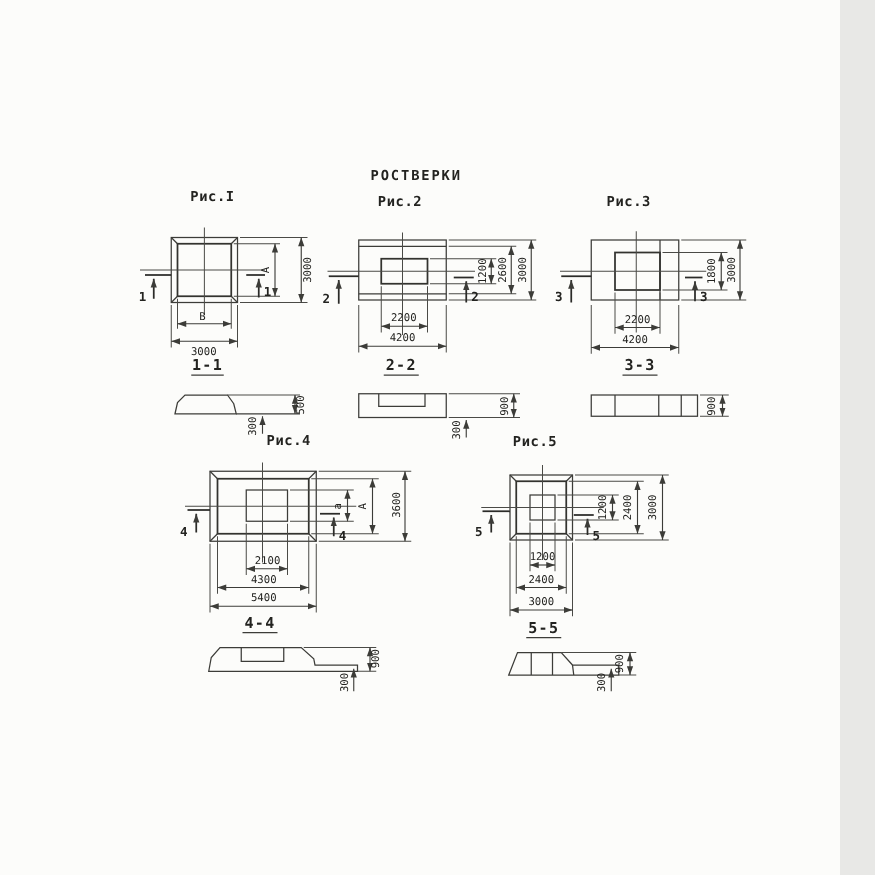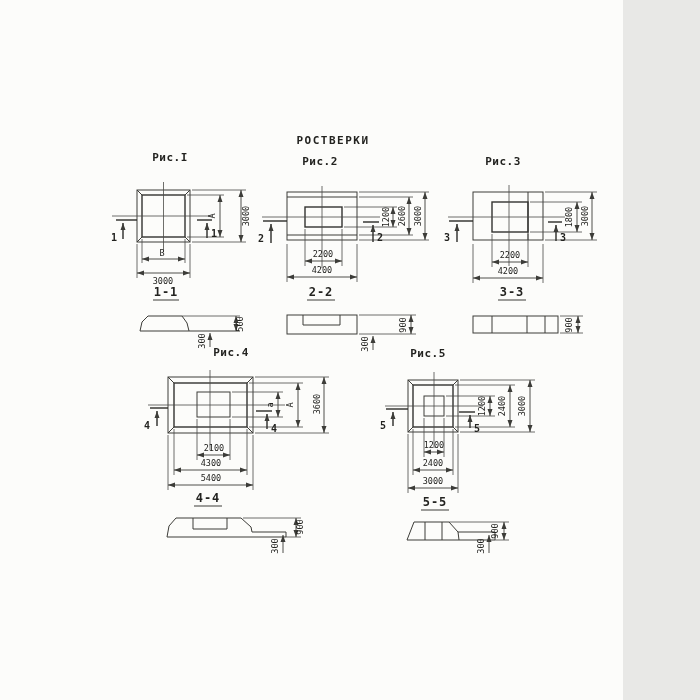--- a/index.html
+++ b/index.html
@@ -1,16 +1,16 @@
 <!DOCTYPE html>
 <html><head>
 <meta charset="utf-8">
 <style>
   html,body{margin:0;padding:0;background:#e8e8e6;}
-  #canvas{position:relative;width:623px;height:700px;background:#fcfcfa;overflow:hidden;
+  #canvas{position:relative;width:672px;height:700px;background:#fcfcfa;overflow:hidden;
           font-family:"DejaVu Sans Mono",monospace;}
   svg{position:absolute;left:0;top:0;}
   .ln{stroke:#3c3c38;stroke-width:1;fill:none;}
   .bold{stroke:#33332f;stroke-width:1.4;fill:none;}
   .ext{stroke:#4a4a46;stroke-width:0.8;fill:none;}
   .dim{stroke:#3c3c38;stroke-width:0.9;fill:none;}
   .cutline{stroke:#2b2b28;stroke-width:1.4;fill:none;}
   text{fill:#232320;font-family:"DejaVu Sans Mono",monospace;}
   .title{font-size:11px;font-weight:700;letter-spacing:1.5px;}
   .figlbl{font-size:11px;font-weight:600;letter-spacing:0.5px;}

